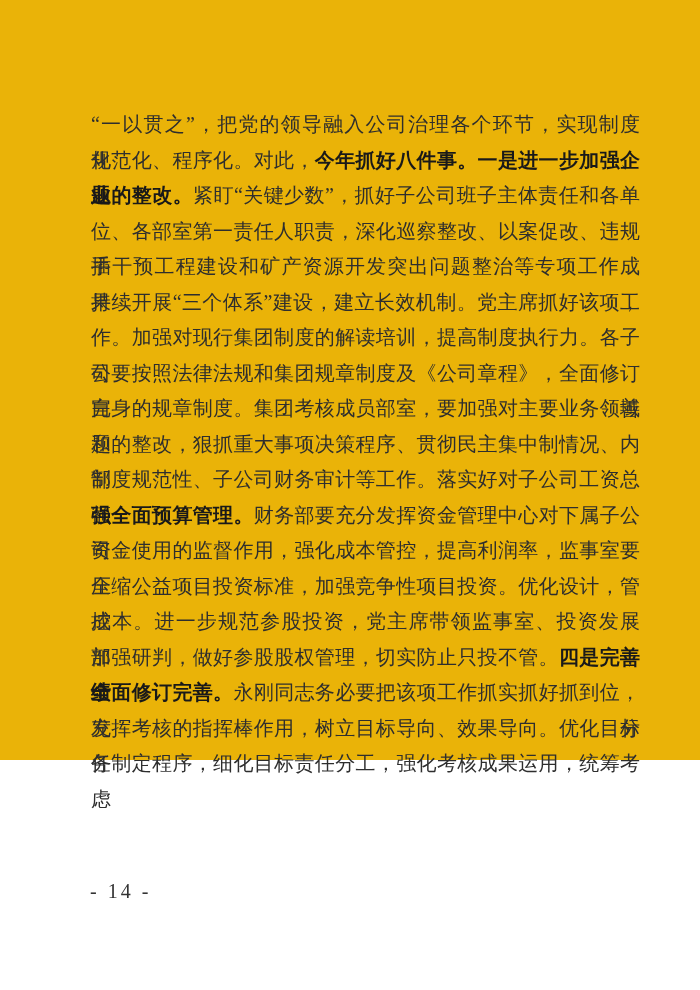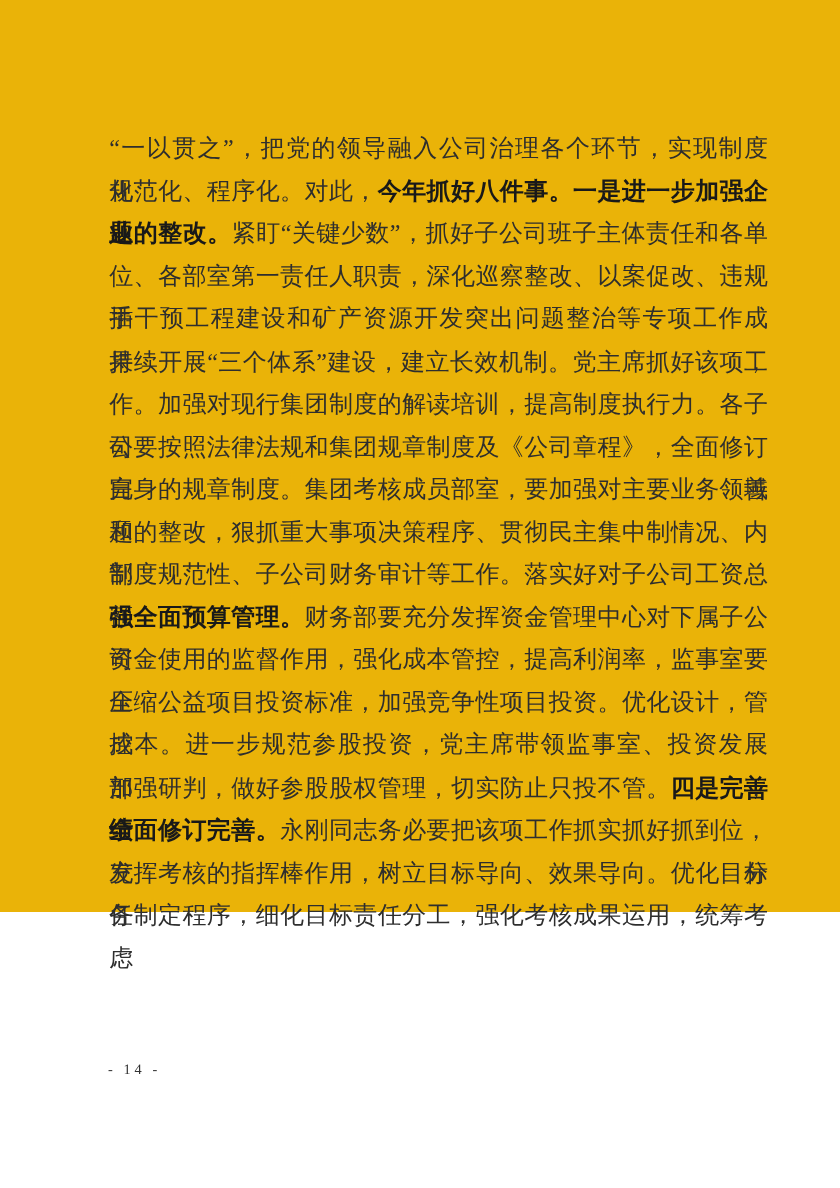--- a/index.html
+++ b/index.html
@@ -41,21 +41,21 @@
     color: #2e2e2e;
   }
   .seg.bold {
     font-weight: 700;
     color: #191919;
   }
   .page-number {
     position: absolute;
     left: 90px;
     top: 879px;
-    font-size: 12px;
+    font-size: 20px;
     line-height: 24px;
     letter-spacing: 3px;
     color: #333333;
   }
 </style>
 </head>
 <body>
 
 <div class="page">
   <div class="text-block">

